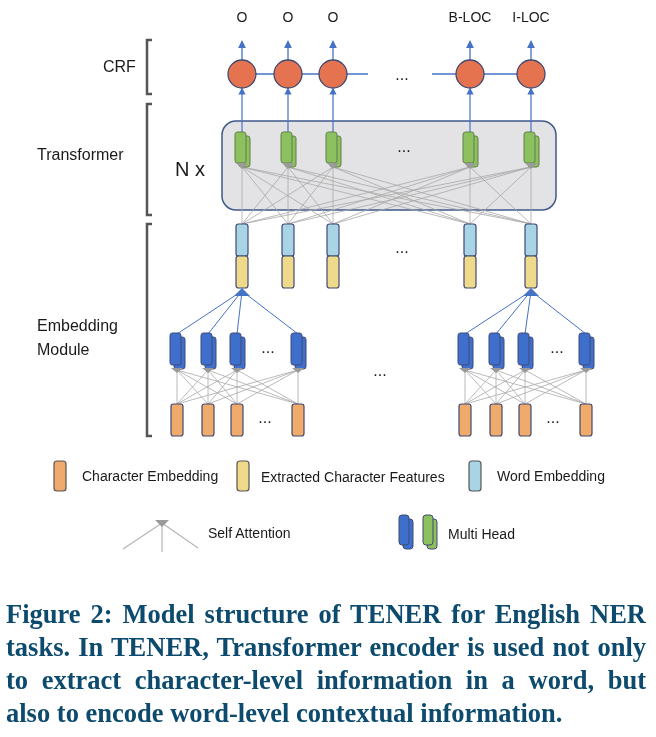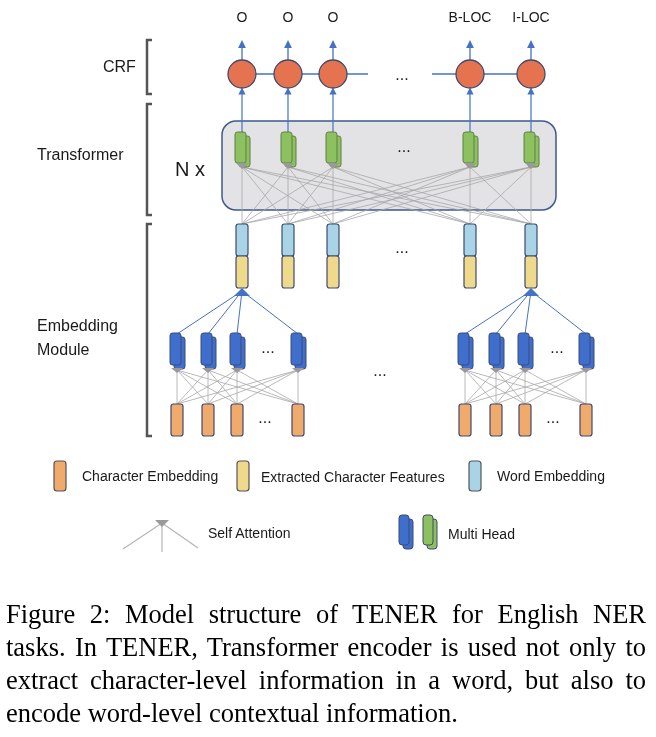--- a/index.html
+++ b/index.html
@@ -2,21 +2,21 @@
 <html><head>
   <meta charset="utf-8">
   <style>
     html, body { margin: 0; padding: 0; background: #ffffff; }
     body { width: 656px; height: 737px; position: relative; overflow: hidden; }
     #diagram { position: absolute; left: 0; top: 0; width: 656px; height: 580px; }
     .lbl { font-family: "Liberation Sans", sans-serif; fill: #1a1a1a; }
     .caption {
       position: absolute; left: 6px; top: 598px; width: 640px;
       font-family: "Liberation Serif", serif; font-size: 26.5px; line-height: 33px;
-      color: #000000; text-align: justify; text-align-last: left;
+      color: #0c4a6e; text-align: justify; text-align-last: left; font-weight: bold;
     }
   </style>
 </head>
 <body>
 
 <svg id="diagram" viewBox="0 0 656 580" xmlns="http://www.w3.org/2000/svg">
   <defs>
     <marker id="arrBlue" viewBox="0 0 10 10" refX="5" refY="5" markerWidth="6" markerHeight="6" orient="auto">
       <path d="M0,0 L10,5 L0,10 z" fill="#4472C4"></path>
     </marker>

